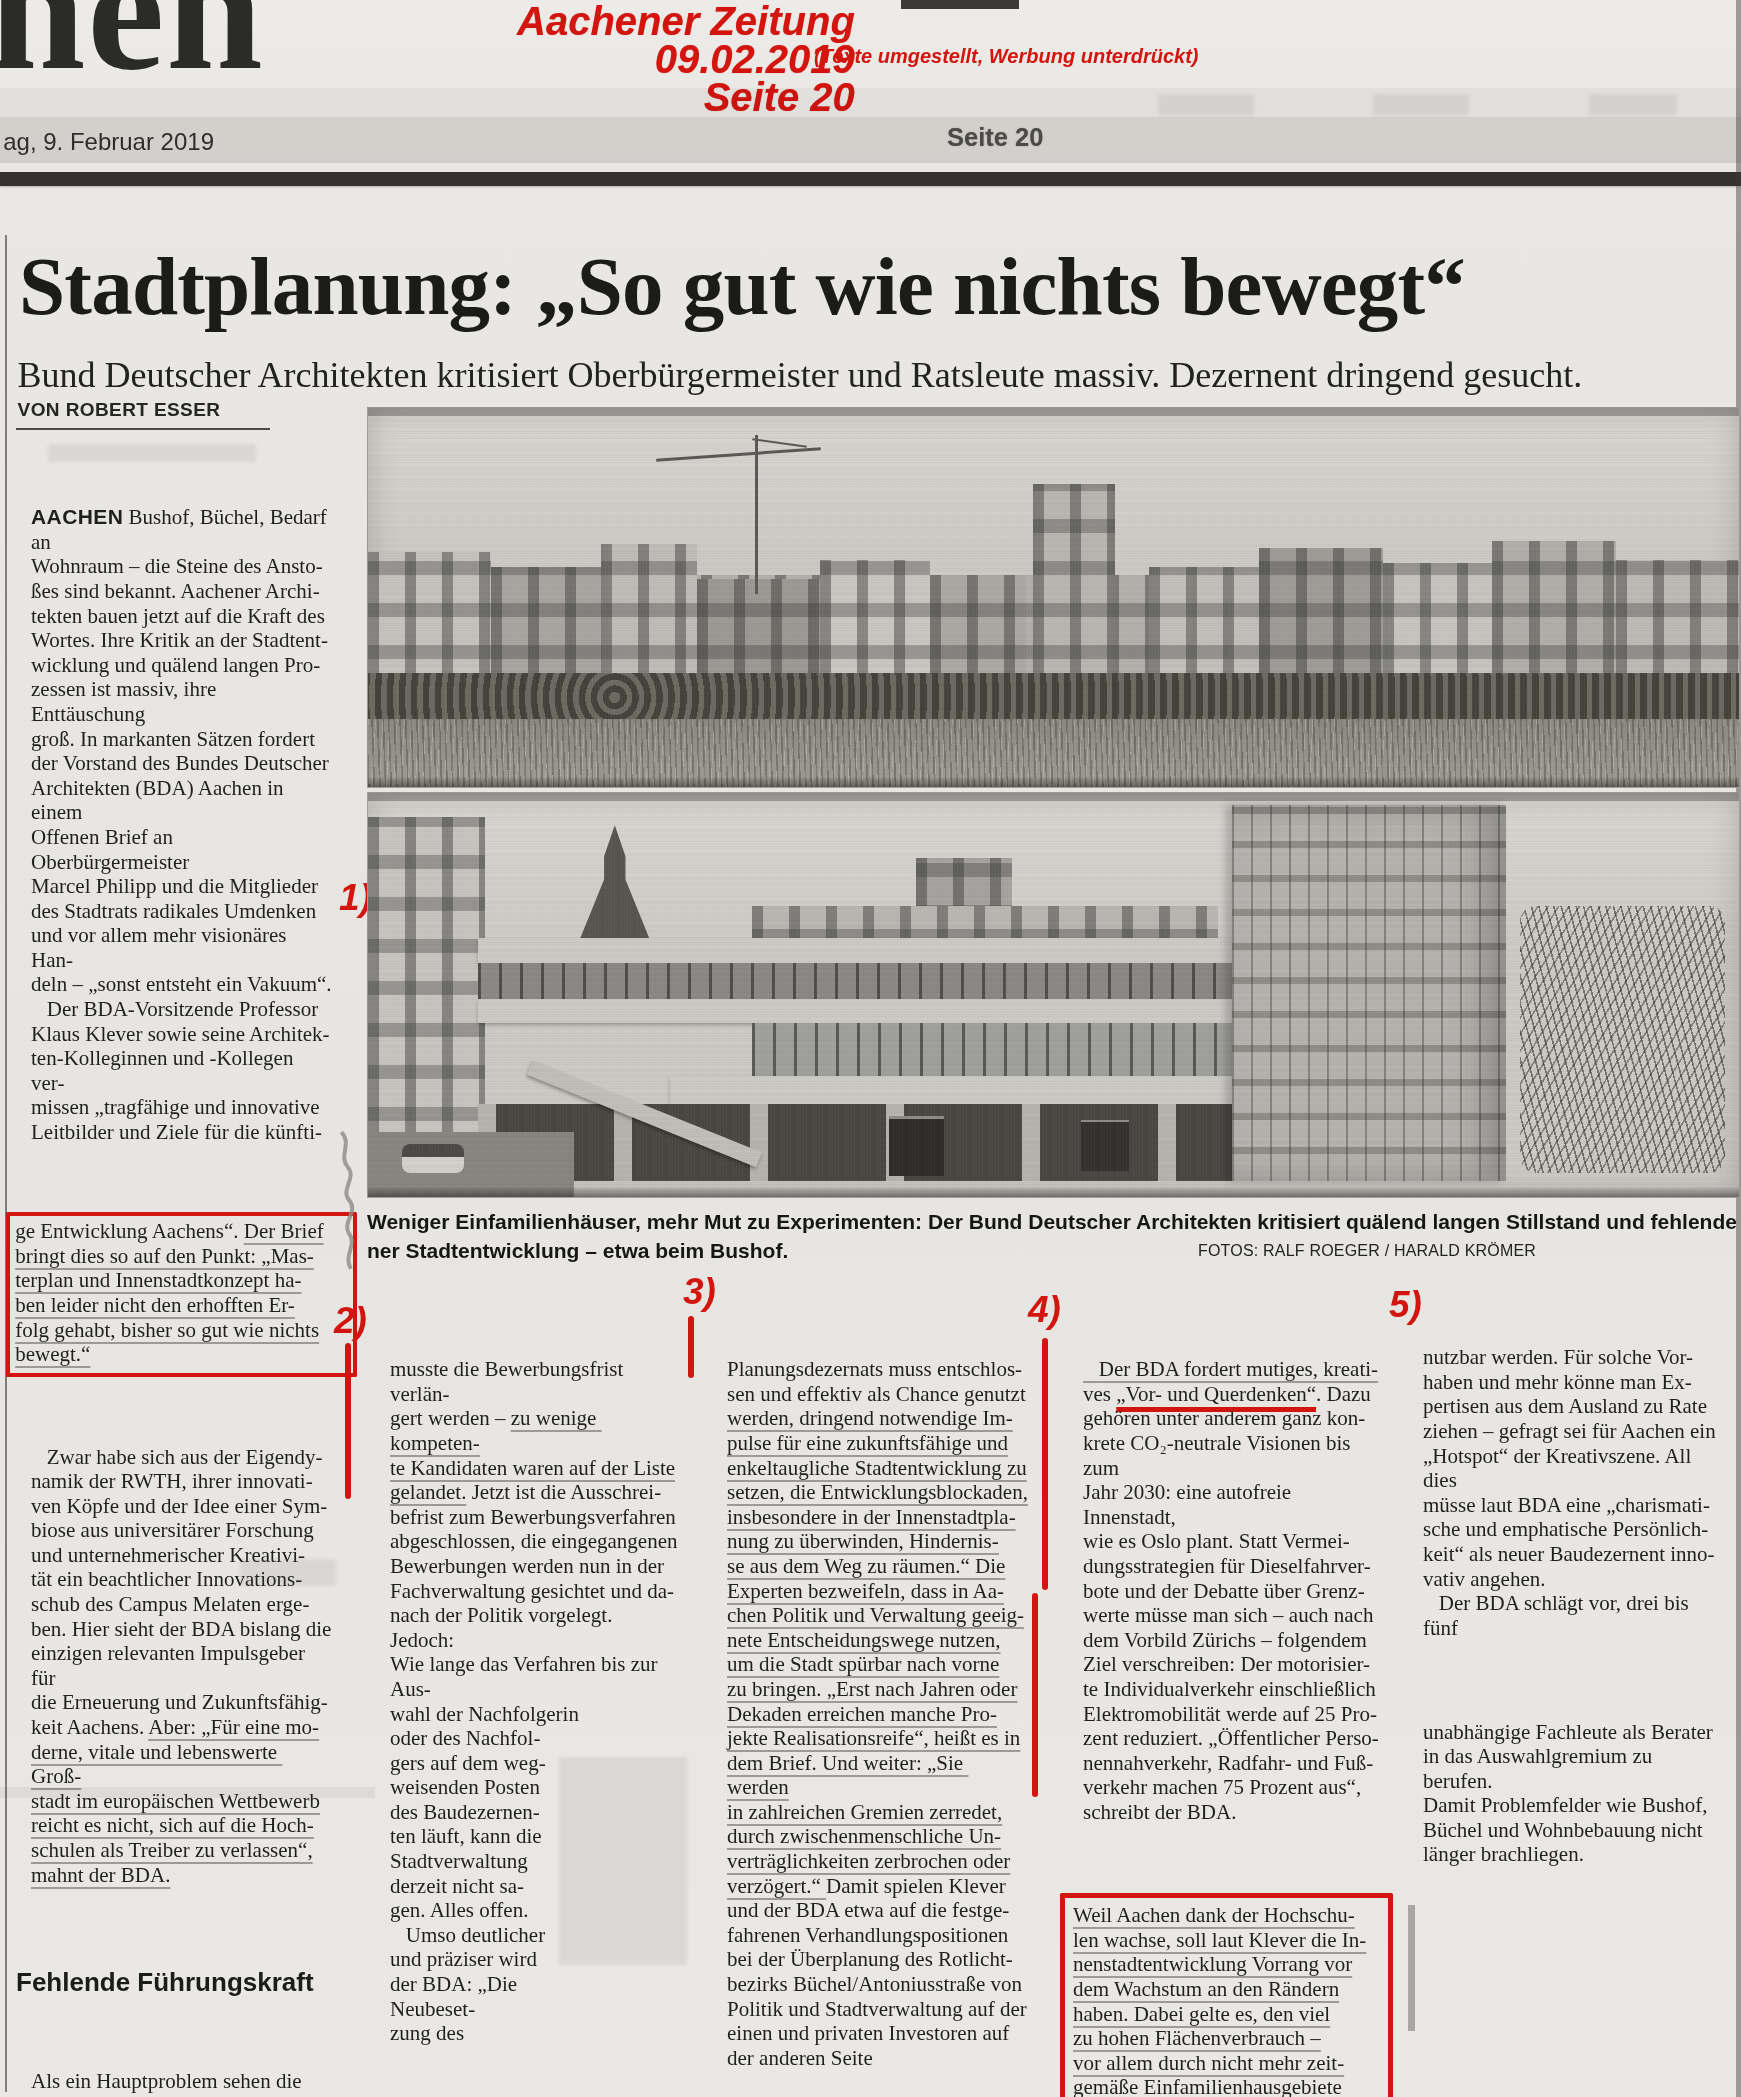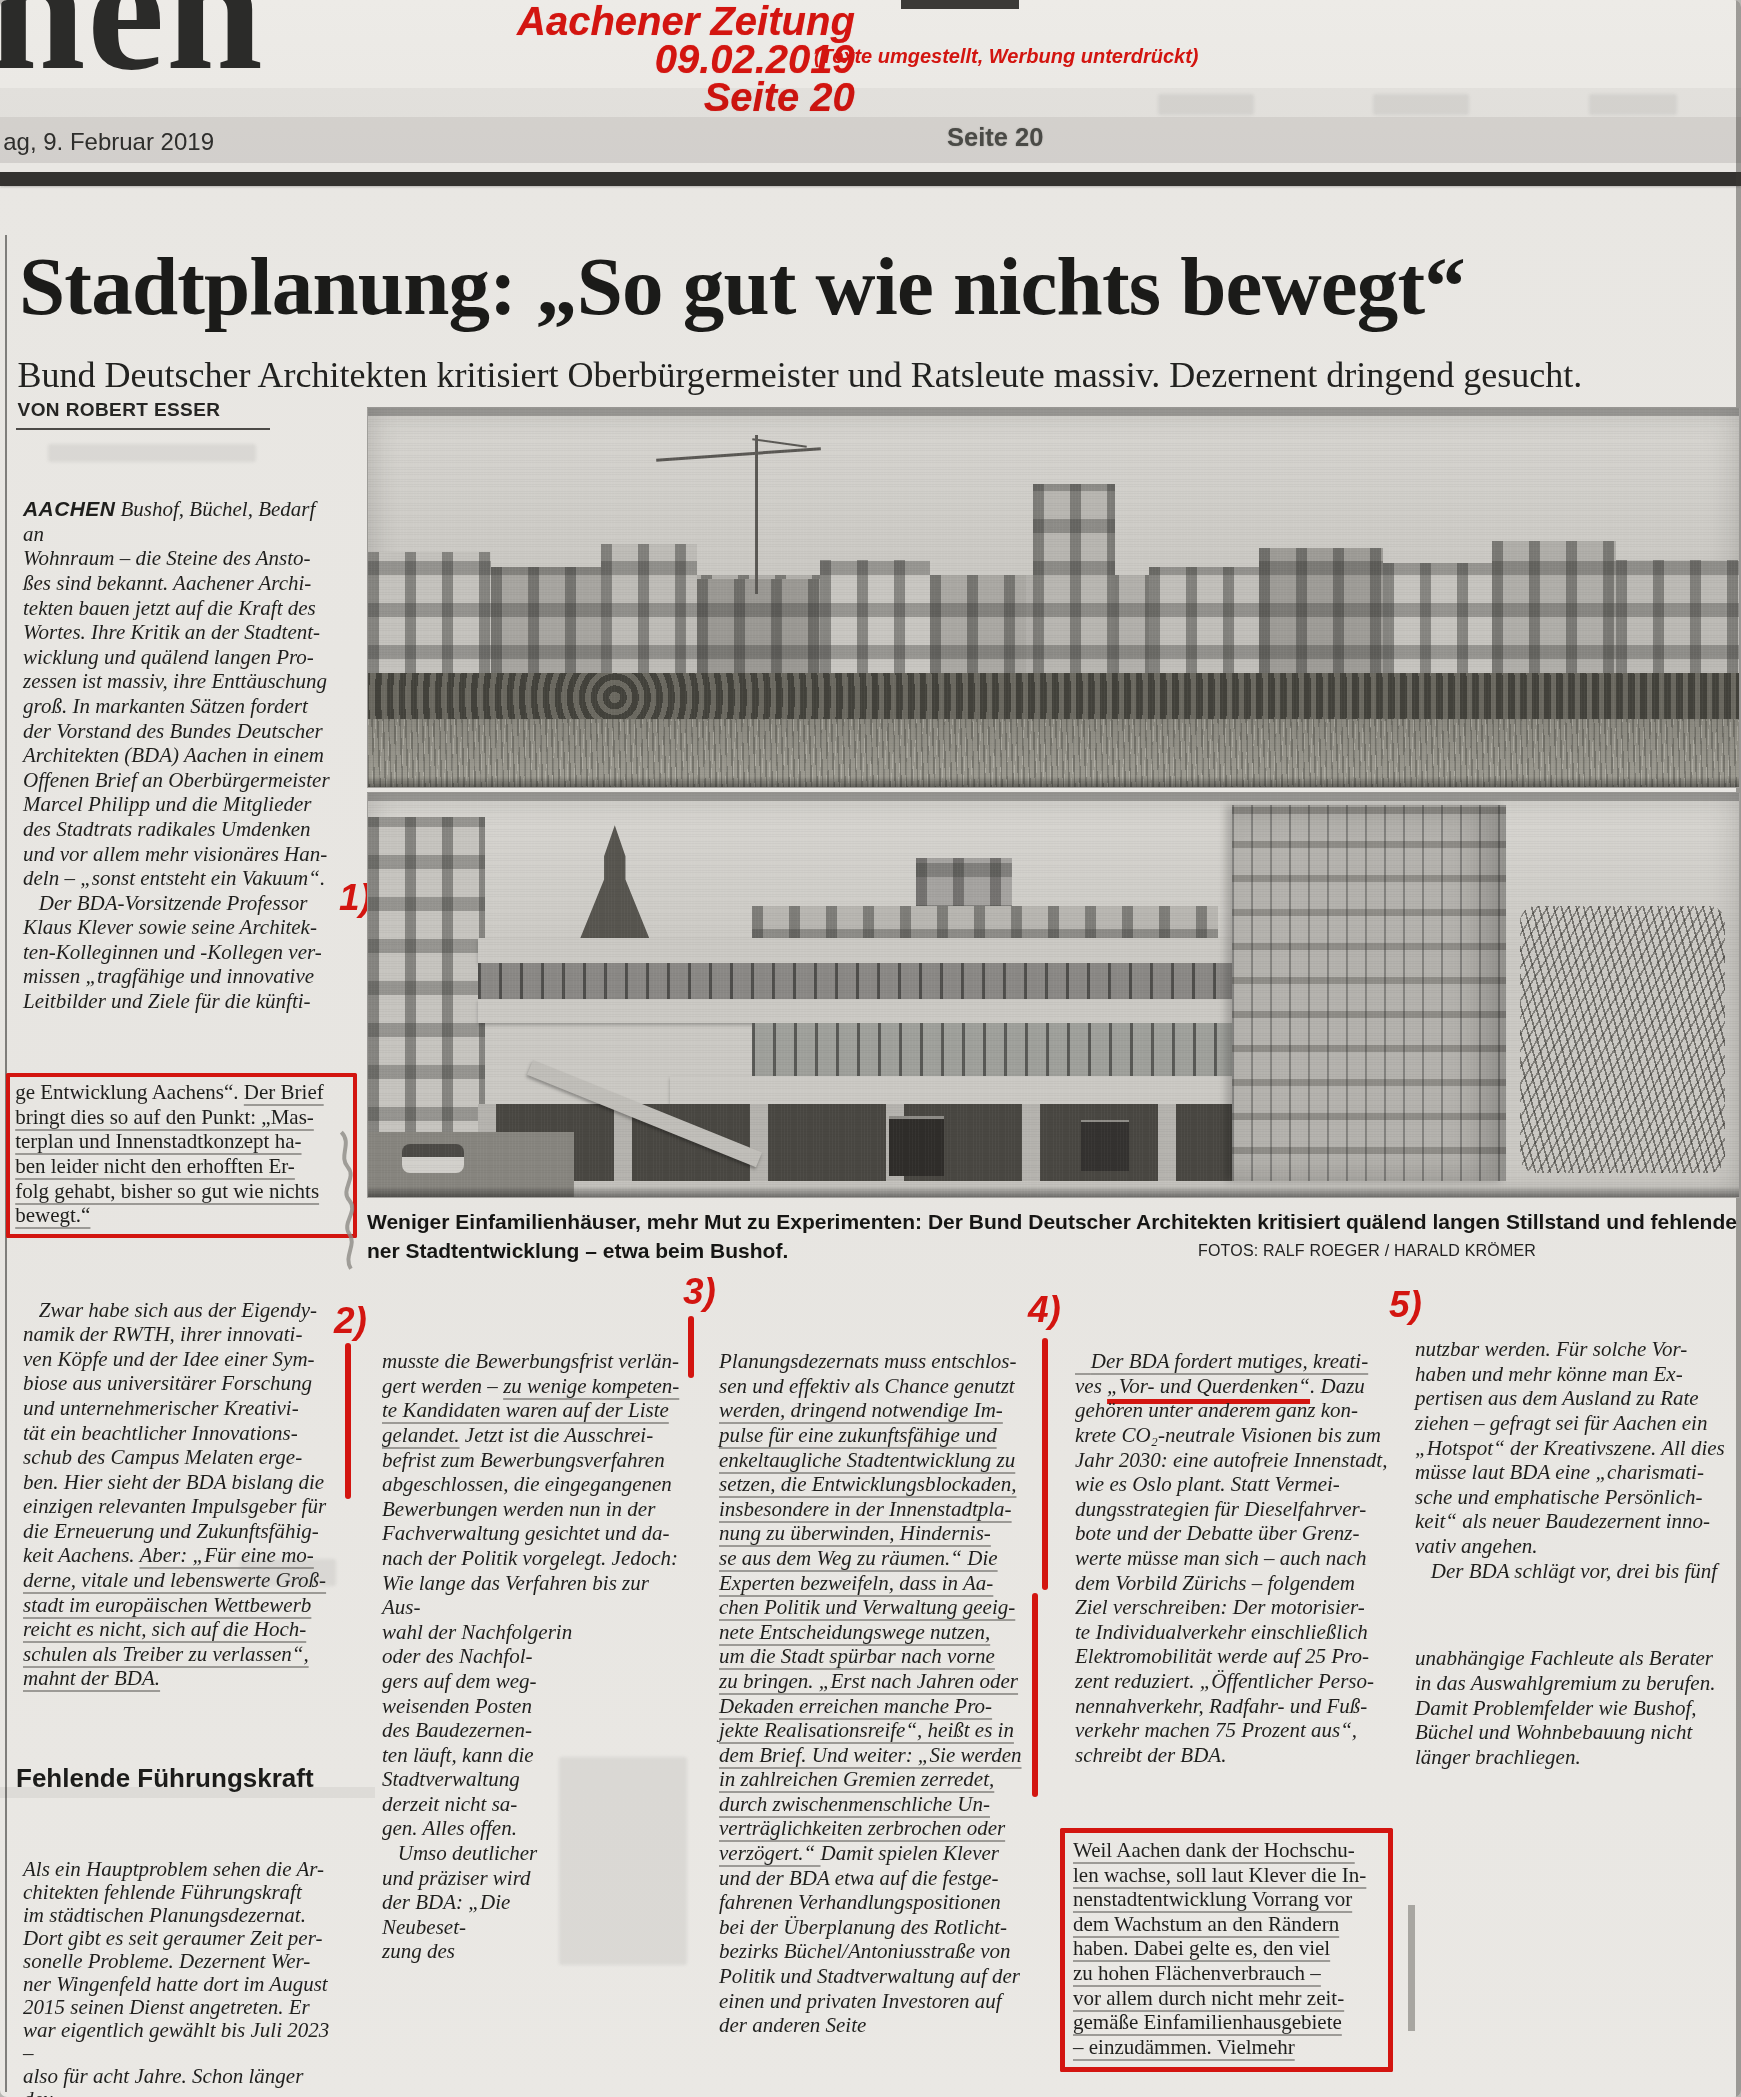--- a/index.html
+++ b/index.html
@@ -1,18 +1,18 @@
 <!DOCTYPE html>
 <html lang="de" style="font-size:12.8px"><head>
 <meta charset="utf-8">
 <style>
   html,body{margin:0;padding:0;background:#b8b6b2;}
   .page{position:relative;width:1741px;height:2097px;overflow:hidden;
     background:linear-gradient(180deg,#edebe7 0,#e9e7e3 8%,#e7e5e1 55%,#eae8e4 100%);
-    font-family:"Liberation Serif",serif;color:#1f1f1d;border-radius:7px;}
+    font-family:"Liberation Serif",serif;color:#1f1f1d;}
   .abs{position:absolute;}
   
   .masthead-frag{font-size:174px;font-weight:700;color:#2b2b29;letter-spacing:1.6px;line-height:1;}
   .stamp{color:#d31510;font-family:Liberation Sans, sans-serif;font-weight:700;font-style:italic;
     font-size:40px;line-height:38px;white-space:pre-wrap;text-shadow:0 0 0.8px rgba(211,21,16,.5);text-align:right;}
   .stamp-note{color:#d31510;font-family:"Liberation Sans",sans-serif;font-weight:700;font-style:italic;
     font-size:20px;}
   .band1{left:0;top:88px;width:100%;height:29px;background:rgba(0,0,0,.035);}
   .band2{left:0;top:117px;width:100%;height:46px;background:rgba(150,148,142,.28);}
   .dateline{font-family:"Liberation Sans",sans-serif;font-size:24px;color:#2e2e2c;}
@@ -24,21 +24,21 @@
   .edge-right{right:0;top:0;width:4.8px;height:100%;background:rgba(60,58,54,.45);}
   .seam{left:0;top:1787px;width:375px;height:11.2px;background:rgba(0,0,0,.05);}
   
   .headline{left:19px;top:238px;font-size:83px;font-weight:700;letter-spacing:-0.8px;color:#1b1b19;white-space:nowrap;}
   .subhead{left:17.6px;top:354px;font-size:36px;color:#222220;white-space:nowrap;}
   .byline{left:17.6px;top:399px;font-family:"Liberation Sans",sans-serif;font-size:19px;font-weight:700;
     letter-spacing:0.4px;color:#262624;}
   .byline-rule{left:16px;top:428px;width:254px;height:2.4px;background:#4c4a47;}
   
   .col{font-size:21px;line-height:24.6px;white-space:pre-wrap;text-align:left;}
-  .col p{margin:7px;font-style:italic;}
+  .col p{margin:15px;}
   .lead{font-family:"Liberation Sans",sans-serif;font-weight:700;font-size:21px;letter-spacing:0.4px;}
   .crosshead{margin:19px 0 11.2px 0;font-family:"Liberation Sans",sans-serif;font-weight:700;font-size:26px;
     color:#1c1c1a;white-space:nowrap;}
   .pencil{text-decoration:underline;text-decoration-color:rgba(80,78,74,.5);
     text-decoration-thickness:2.4px;text-underline-offset:4.8px;}
   .redline{text-decoration:underline;text-decoration-color:#d31510;
     text-decoration-thickness:4.8px;text-underline-offset:6.4px;}
   .redbox{border:4.8px solid #d31510;border-radius:1.6px;padding:3.2px 6.4px 6.4px 4.8px;margin:3.2px 0 3.2px -9.6px;width:331px;}
   .redbox.b6{border-width:5.6px;margin:4.8px 0 0 -8px;width:310px;padding:4.8px 4.8px 8px 8px;}
   .marker{font-family:"Liberation Sans",sans-serif;font-weight:700;font-style:italic;font-size:37px;color:#d31510;}

